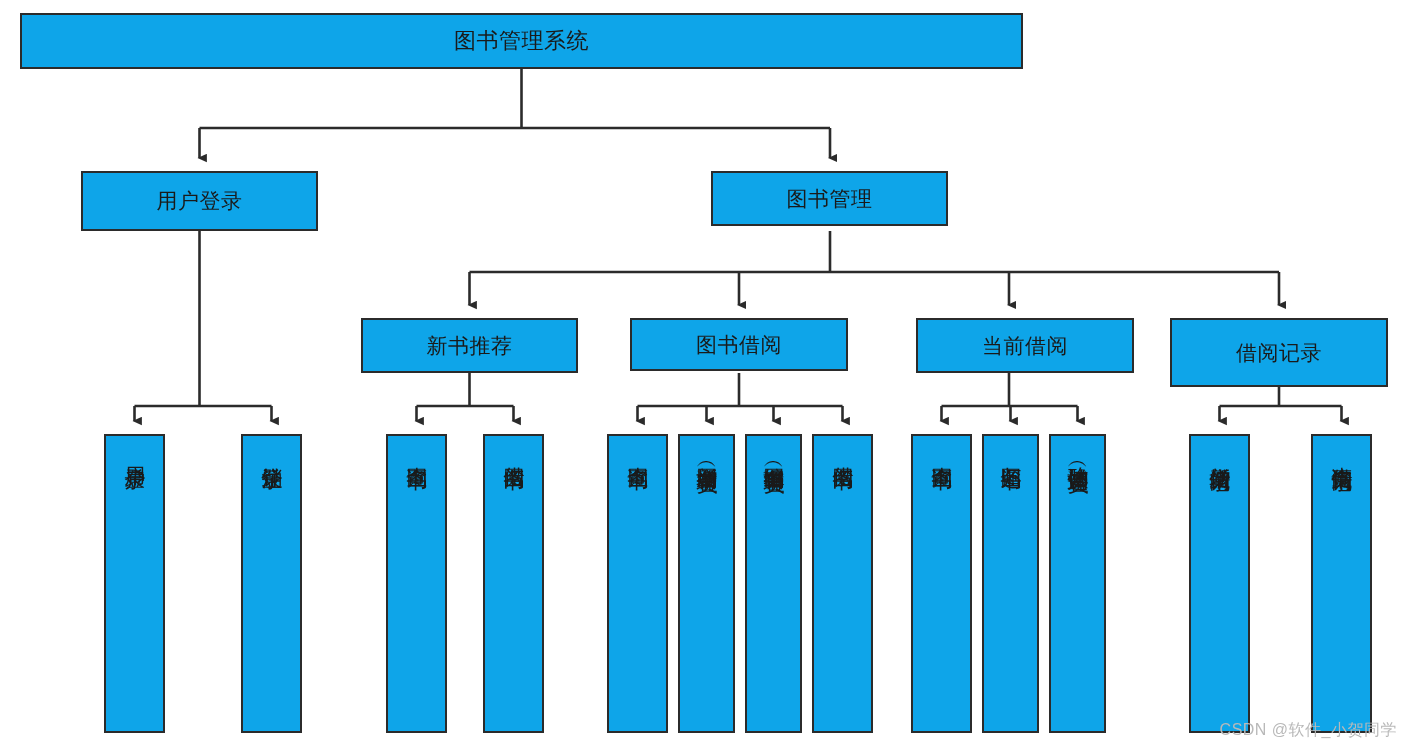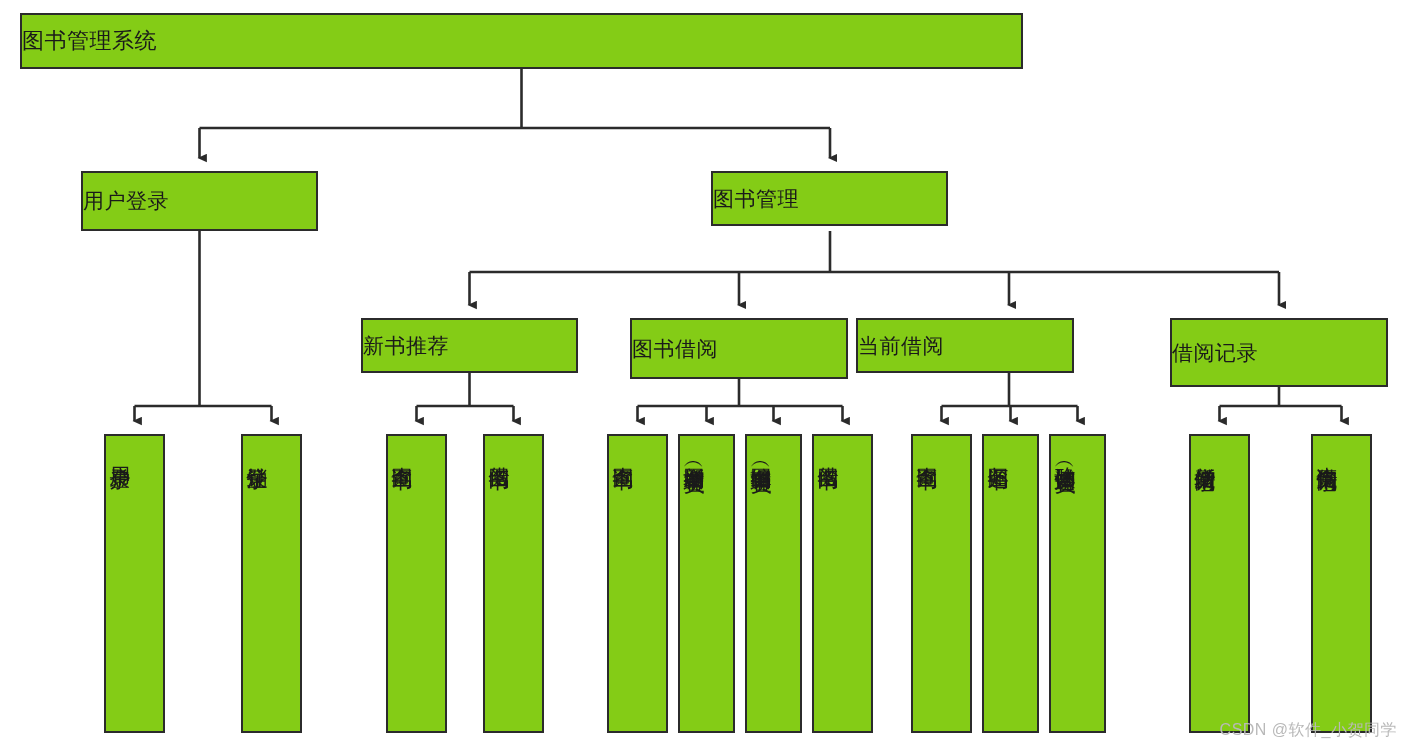--- a/index.html
+++ b/index.html
@@ -20,24 +20,25 @@
   #diagram {
     position: absolute;
     top: 0;
     left: 0;
     width: 1405px;
     height: 747px;
   }
   .node-box {
     position: absolute;
     box-sizing: border-box;
-    background: #84cc16;
+    background: #0ea5e9;
     border: 2px solid #2b2b2b;
     display: flex;
     align-items: center;
+    justify-content: center;
     overflow: hidden;
   }
   .node-label {
     color: #1a1a1a;
     font-size: 21px;
     line-height: 1.12;
     letter-spacing: 0.5px;
     white-space: nowrap;
     text-align: center;
   }
@@ -141,24 +142,24 @@
   <div class="node-box" style="left:81px; top:171px; width:237px; height:60px;">
     <span class="node-label">用户登录</span>
   </div>
   <div class="node-box" style="left:711px; top:171px; width:237px; height:55px;">
     <span class="node-label">图书管理</span>
   </div>
 
   <div class="node-box" style="left:361px; top:318px; width:217px; height:55px;">
     <span class="node-label">新书推荐</span>
   </div>
-  <div class="node-box" style="left:630px; top:318px; width:218px; height:61px;">
+  <div class="node-box" style="left:630px; top:318px; width:218px; height:53px;">
     <span class="node-label">图书借阅</span>
   </div>
-  <div class="node-box" style="left:856px; top:318px; width:218px; height:55px;">
+  <div class="node-box" style="left:916px; top:318px; width:218px; height:55px;">
     <span class="node-label">当前借阅</span>
   </div>
   <div class="node-box" style="left:1170px; top:318px; width:218px; height:69px;">
     <span class="node-label">借阅记录</span>
   </div>
 
   <div class="node-box vertical" style="left:104px; top:434px; width:61px; height:299px;">
     <span class="node-label">用户登录</span>
   </div>
   <div class="node-box vertical" style="left:241px; top:434px; width:61px; height:299px;">

